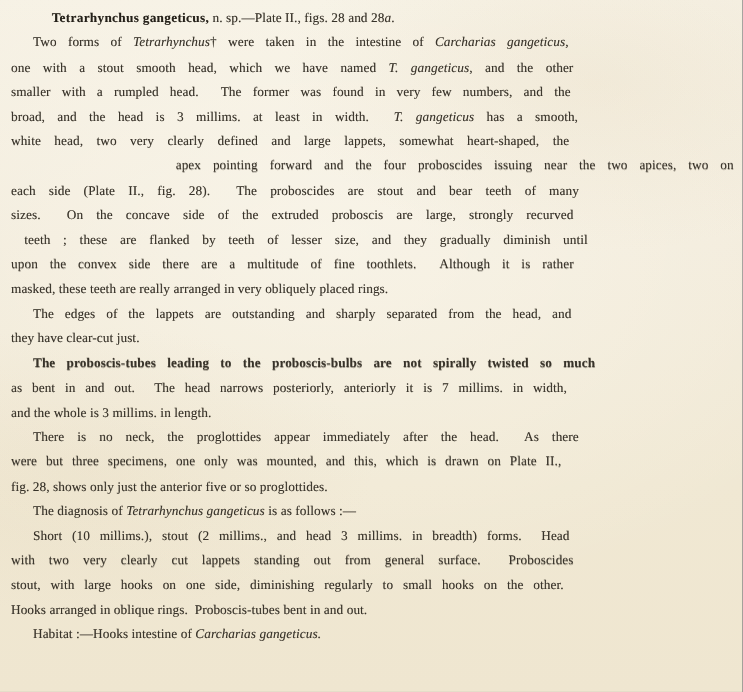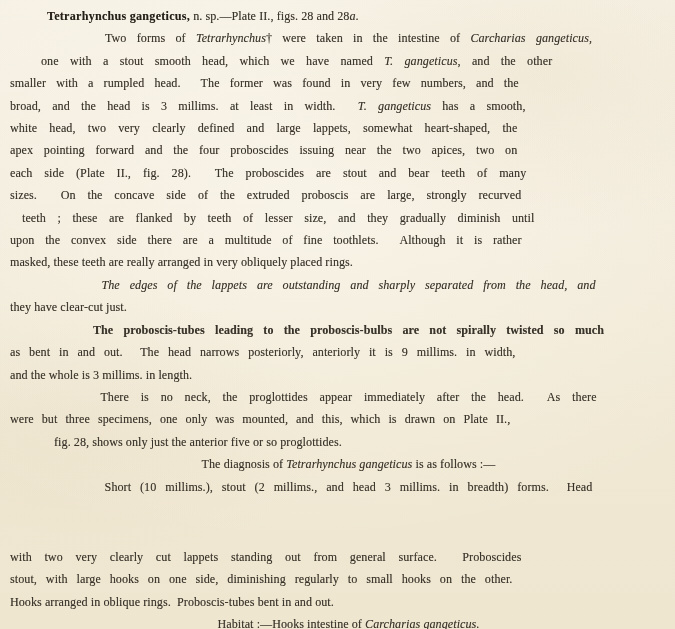--- a/index.html
+++ b/index.html
@@ -25,50 +25,50 @@
     letter-spacing: 0.1px;
     text-shadow: 0.2px 0.2px 0.35px rgba(45, 38, 26, 0.38);
   }
   .text-block { width: 100%; }
   .line {
     height: 22.42px;
     line-height: 22.42px;
     white-space: pre;
     overflow: visible;
   }
-  .line.ind  { text-indent: 20px; text-align: center; }
+  .line.ind  { text-indent: 20px; }
   .line.head { text-indent: 37px; }
   .it { font-style: italic; }
   .bd { font-weight: 700; color: var(--ink-bold, #242019); letter-spacing: 0.3px; }
 </style>
 </head>
 <body>
 
 <div class="page" style="--paper: #f2ebdb; --paper-top: #f6f1e4; --paper-bottom: #efe6d0; --ink: #38332a; --ink-bold: #242019;">
   <div class="text-block">
       <div class="line head end" style="word-spacing: 0px;"><span class="runs"><span class="bd">Tetrarhynchus gangeticus,</span><span class=""> n. sp.—Plate II., figs. 28 and 28</span><span class="it ">a</span><span class="">.</span></span></div>
       <div class="line ind" style="word-spacing: 7.17045px;"><span class="runs"><span class="">Two forms of </span><span class="it ">Tetrarhynchus</span><span class="">† were taken in the intestine of </span><span class="it ">Carcharias gangeticus,</span></span></div>
-      <div class="line" style="word-spacing: 8.19531px; margin-left: 31px;"><span class="runs"><span class="">one with a stout smooth head, which we have named </span><span class="it ">T. gangeticus</span><span class="">, and the other</span></span></div>
+      <div class="line" style="word-spacing: 8.19531px;"><span class="runs"><span class="">one with a stout smooth head, which we have named </span><span class="it ">T. gangeticus</span><span class="">, and the other</span></span></div>
       <div class="line" style="word-spacing: 7.03437px;"><span class="runs"><span class="">smaller with a rumpled head.  The former was found in very few numbers, and the</span></span></div>
       <div class="line" style="word-spacing: 8.12305px;"><span class="runs"><span class="">broad, and the head is 3 millims. at least in width.  </span><span class="it ">T. gangeticus</span><span class=""> has a smooth,</span></span></div>
       <div class="line" style="word-spacing: 9.1108px;"><span class="runs"><span class="">white head, two very clearly defined and large lappets, somewhat heart-shaped, the</span></span></div>
-      <div class="line" style="word-spacing: 7.68029px;"><span class="runs"><span class="">apex pointing forward and the four proboscides issuing near the two apices, two on</span></span></div>
+      <div class="line" style="word-spacing: 7.68029px; text-align: right;"><span class="runs"><span class="">apex pointing forward and the four proboscides issuing near the two apices, two on</span></span></div>
       <div class="line" style="word-spacing: 8.85521px;"><span class="runs"><span class="">each side (Plate II., fig. 28).  The proboscides are stout and bear teeth of many</span></span></div>
       <div class="line" style="word-spacing: 8.80048px;"><span class="runs"><span class="">sizes.  On the concave side of the extruded proboscis are large, strongly recurved</span></span></div>
       <div class="line" style="word-spacing: 8.46205px; margin-left: 12px;"><span class="runs"><span class="">teeth ; these are flanked by teeth of lesser size, and they gradually diminish until</span></span></div>
       <div class="line" style="word-spacing: 7.68229px;"><span class="runs"><span class="">upon the convex side there are a multitude of fine toothlets.  Although it is rather</span></span></div>
       <div class="line end" style="word-spacing: 0px;"><span class="runs"><span class="">masked, these teeth are really arranged in very obliquely placed rings.</span></span></div>
-      <div class="line ind" style="word-spacing: 6.78846px; font-style: italic;"><span class="runs"><span class="">The edges of the lappets are outstanding and sharply separated from the head, and</span></span></div>
+      <div class="line ind" style="word-spacing: 6.78846px;"><span class="runs"><span class="">The edges of the lappets are outstanding and sharply separated from the head, and</span></span></div>
       <div class="line end" style="word-spacing: 0px;"><span class="runs"><span class="">they have clear-cut just.</span></span></div>
       <div class="line ind" style="word-spacing: 7.12074px; font-weight: bold;"><span class="runs"><span class="">The proboscis-tubes leading to the proboscis-bulbs are not spirally twisted so much</span></span></div>
-      <div class="line" style="word-spacing: 5.77051px;"><span class="runs"><span class="">as bent in and out.  The head narrows posteriorly, anteriorly it is 9 millims. in width,</span></span></div>
+      <div class="line" style="word-spacing: 5.77051px;"><span class="runs"><span class="">as bent in and out.  The head narrows posteriorly, anteriorly it is 7 millims. in width,</span></span></div>
       <div class="line end" style="word-spacing: 0px;"><span class="runs"><span class="">and the whole is 3 millims. in length.</span></span></div>
       <div class="line ind" style="word-spacing: 8.67308px;"><span class="runs"><span class="">There is no neck, the proglottides appear immediately after the head.  As there</span></span></div>
       <div class="line" style="word-spacing: 4.91875px;"><span class="runs"><span class="">were but three specimens, one only was mounted, and this, which is drawn on Plate II.,</span></span></div>
-      <div class="line end" style="word-spacing: 0px; margin-left: 44px;"><span class="runs"><span class="">fig. 28, shows only just the anterior five or so proglottides.</span></span></div>
+      <div class="line end" style="word-spacing: 0px;"><span class="runs"><span class="">fig. 28, shows only just the anterior five or so proglottides.</span></span></div>
       <div class="line ind end" style="word-spacing: 0px;"><span class="runs"><span class="">The diagnosis of </span><span class="it ">Tetrarhynchus gangeticus</span><span class=""> is as follows :—</span></span></div>
       <div class="line ind" style="word-spacing: 5.81473px;"><span class="runs"><span class="">Short (10 millims.), stout (2 millims., and head 3 millims. in breadth) forms.  Head</span></span></div>
-      <div class="line" style="word-spacing: 9.59115px; margin-top: 48px;"><span class="runs"><span class="">with two very clearly cut lappets standing out from general surface.  Proboscides</span></span></div>
+      <div class="line" style="word-spacing: 9.59115px;"><span class="runs"><span class="">with two very clearly cut lappets standing out from general surface.  Proboscides</span></span></div>
       <div class="line" style="word-spacing: 5.83482px;"><span class="runs"><span class="">stout, with large hooks on one side, diminishing regularly to small hooks on the other.</span></span></div>
       <div class="line end" style="word-spacing: 0px;"><span class="runs"><span class="">Hooks arranged in oblique rings.  Proboscis-tubes bent in and out.</span></span></div>
       <div class="line ind end" style="word-spacing: 0px;"><span class="runs"><span class="">Habitat :—Hooks intestine of </span><span class="it ">Carcharias gangeticus.</span></span></div>
     </div>
 </div>
 
 </body></html>

